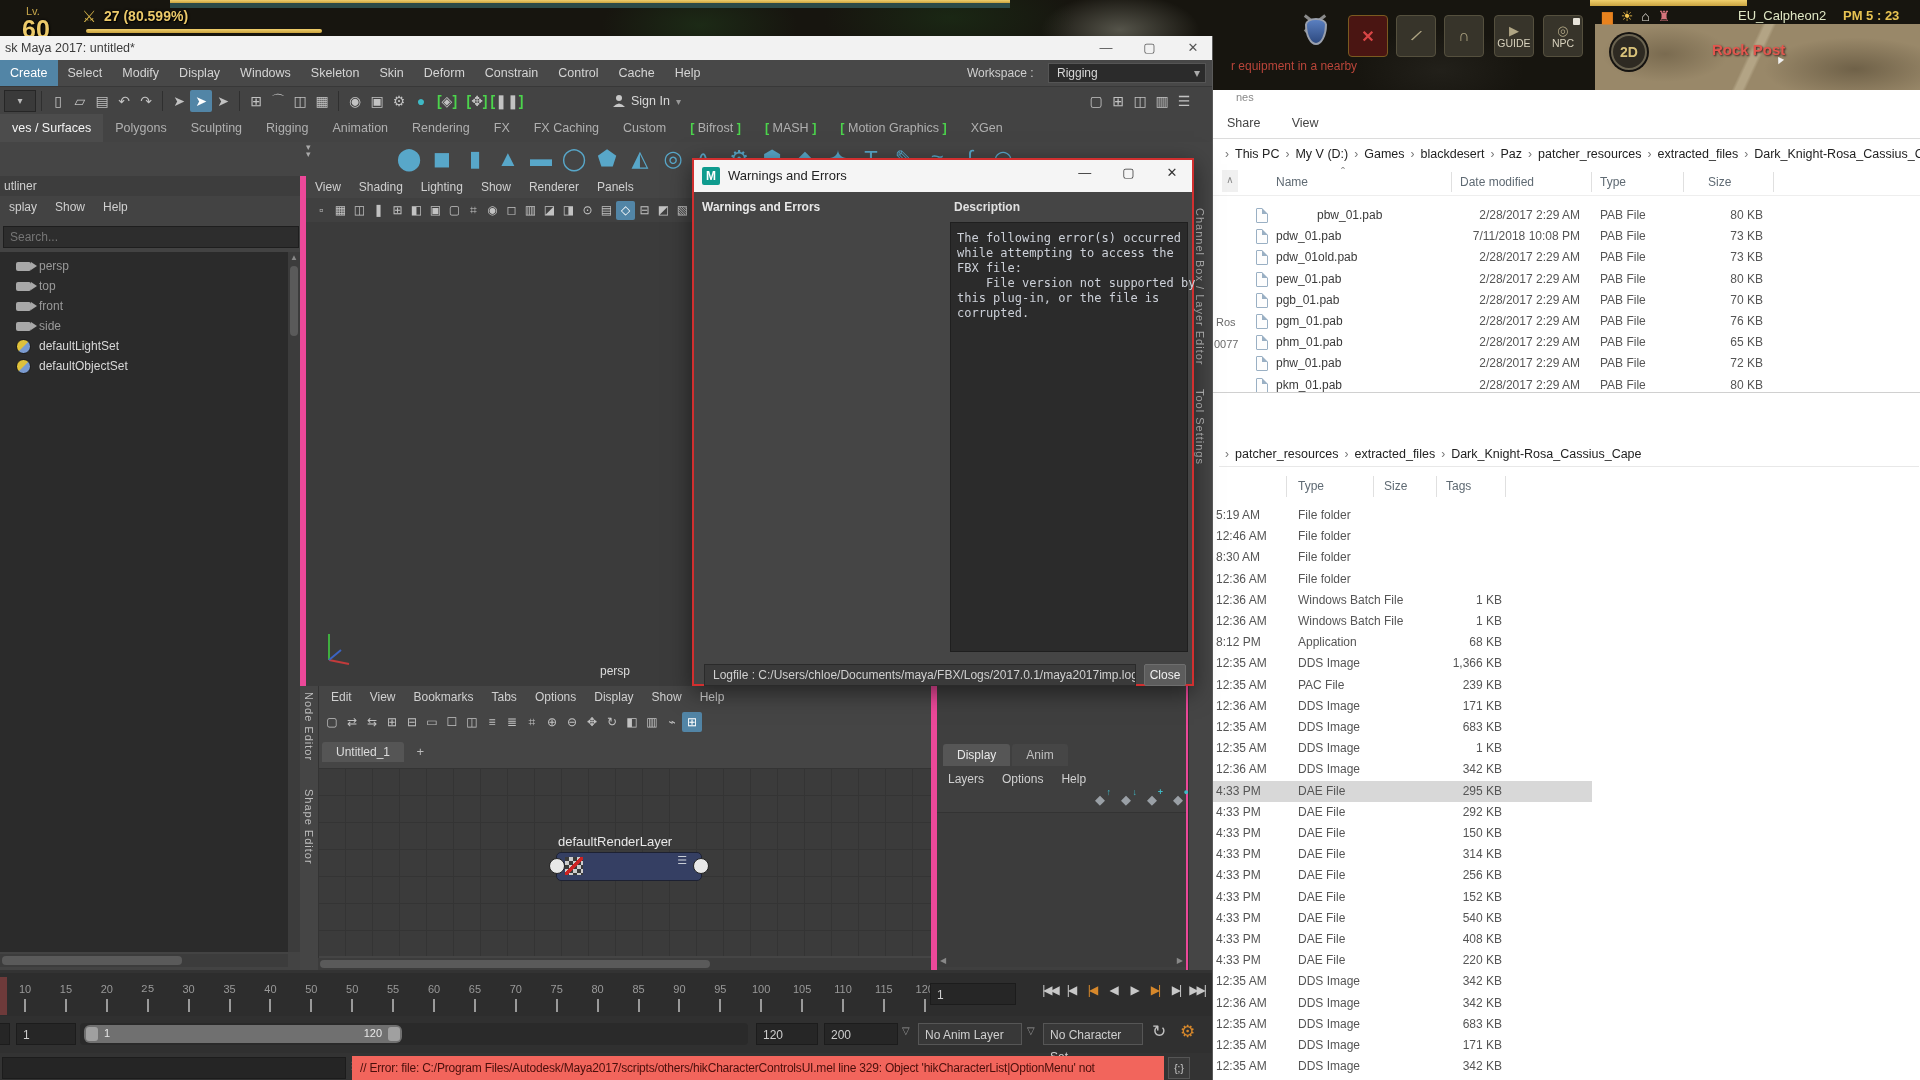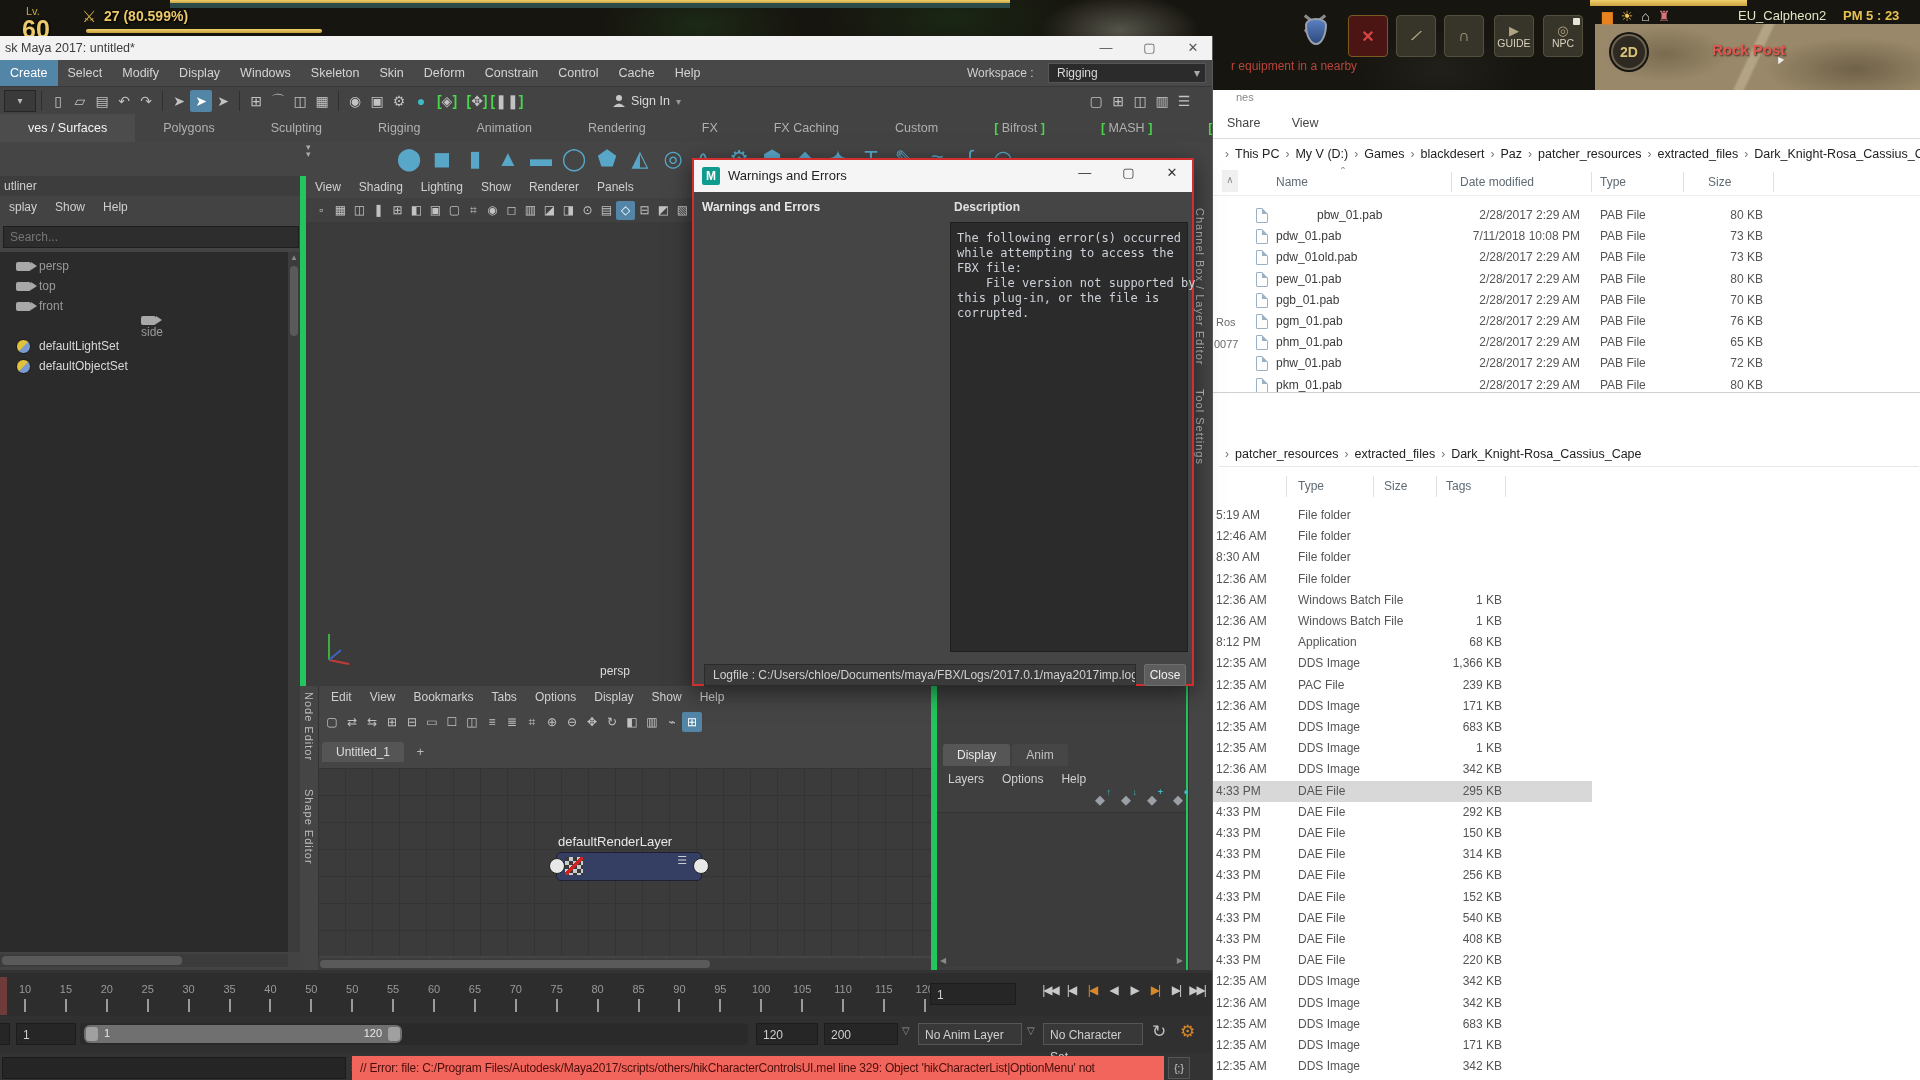--- a/index.html
+++ b/index.html
@@ -60,26 +60,26 @@
     display:flex;align-items:center;padding-left:4px;box-sizing:border-box;}
   .ti{width:22px;height:22px;display:inline-flex;align-items:center;justify-content:center;
     color:#c2c2c2;font-size:14px;flex:none;}
   .ti.hl{background:#5285a6;border-radius:2px;color:#fff;}
   .ti.teal{color:#3fb9c5;}
   .vsep{width:1px;height:20px;background:#2f2f2f;margin:0 5px;flex:none;}
   .tbox{width:30px;height:20px;background:#3a3a3a;border:1px solid #262626;color:#bbb;
     display:inline-flex;align-items:center;justify-content:center;font-size:10px;flex:none;}
   .gbr{color:#4cd44c;font-weight:bold;}
   #mshelftabs{left:0;top:78px;width:1213px;height:28px;background:#434343;display:flex;align-items:center;}
-  .stab{padding:0 28px;font-size:12.5px;color:#b0b0b0;line-height:28px;flex:none;}
+  .stab{padding:0 12px;font-size:12.5px;color:#b0b0b0;line-height:28px;flex:none;}
   .stab.on{color:#f4f4f4;background:#4c4c4c;}
   #mshelf{left:0;top:106px;width:1213px;height:34px;background:#454545;}
   .sico{position:absolute;top:2px;width:30px;height:30px;color:#58a7c9;font-size:22px;
     display:flex;align-items:center;justify-content:center;}
-  #mmain{left:0;top:140px;width:1213px;height:794px;background:#22c55e;}
+  #mmain{left:0;top:140px;width:1213px;height:794px;background:#ec4899;}
 
   
   #outl{left:0;top:0;width:300px;height:794px;background:#434343;}
   .ptab{font-size:12px;color:#d0d0d0;line-height:20px;padding-left:4px;background:#3d3d3d;}
   .pmenu{display:inline-block;padding:0 9px;line-height:22px;font-size:12px;color:#d0d0d0;}
   .osearch{position:absolute;left:3px;top:50px;width:282px;height:20px;background:#2d2d2d;
     border:1px solid #1e1e1e;color:#bbb;font-size:12px;padding:0 6px;font-family:"Liberation Sans",sans-serif;}
   #olist{left:0;top:76px;width:288px;height:700px;background:#2b2b2b;}
   .oitem{display:flex;align-items:center;height:20px;padding-left:16px;}
   .oitem .cam{width:15px;height:9px;background:#a8a8a8;border-radius:2px;position:relative;margin-right:8px;flex:none;}
@@ -594,21 +594,21 @@
               <span class="olabel">persp</span>
             </div>
             <div class="oitem" style="margin-top: 0px;">
               <span class="cam"></span>
               <span class="olabel">top</span>
             </div>
             <div class="oitem" style="margin-top: 0px;">
               <span class="cam"></span>
               <span class="olabel">front</span>
             </div>
-            <div class="oitem" style="margin-top: 0px; flex-direction: column;">
+            <div class="oitem" style="margin-top: 0px;">
               <span class="cam"></span>
               <span class="olabel">side</span>
             </div>
             <div class="oitem" style="margin-top: 0px;">
               <span class="set"></span>
               <span class="olabel wh">defaultLightSet</span>
             </div>
             <div class="oitem" style="margin-top: 0px;">
               <span class="set"></span>
               <span class="olabel wh">defaultObjectSet</span>
@@ -744,21 +744,21 @@
 
     <div id="trow" class="abs">
       <div class="abs" style="left:0;top:4px;width:7px;height:38px;background:#6e3a3a;"></div>
       <div id="ticks">
           <span class="tickn" style="left: 5px;">10</span>
           <span class="tickl" style="left: 24px;"></span>
           <span class="tickn" style="left: 45.9px;">15</span>
           <span class="tickl" style="left: 64.9px;"></span>
           <span class="tickn" style="left: 86.8px;">20</span>
           <span class="tickl" style="left: 105.8px;"></span>
-          <span class="tickn" style="left: 127.7px;">25</span>
+          <span class="tickn" style="left: 127.7px; font-family: Liberation Mono, monospace;">25</span>
           <span class="tickl" style="left: 146.7px;"></span>
           <span class="tickn" style="left: 168.6px;">30</span>
           <span class="tickl" style="left: 187.6px;"></span>
           <span class="tickn" style="left: 209.5px;">35</span>
           <span class="tickl" style="left: 228.5px;"></span>
           <span class="tickn" style="left: 250.4px;">40</span>
           <span class="tickl" style="left: 269.4px;"></span>
           <span class="tickn" style="left: 291.3px;">50</span>
           <span class="tickl" style="left: 310.3px;"></span>
           <span class="tickn" style="left: 332.2px;">50</span>

